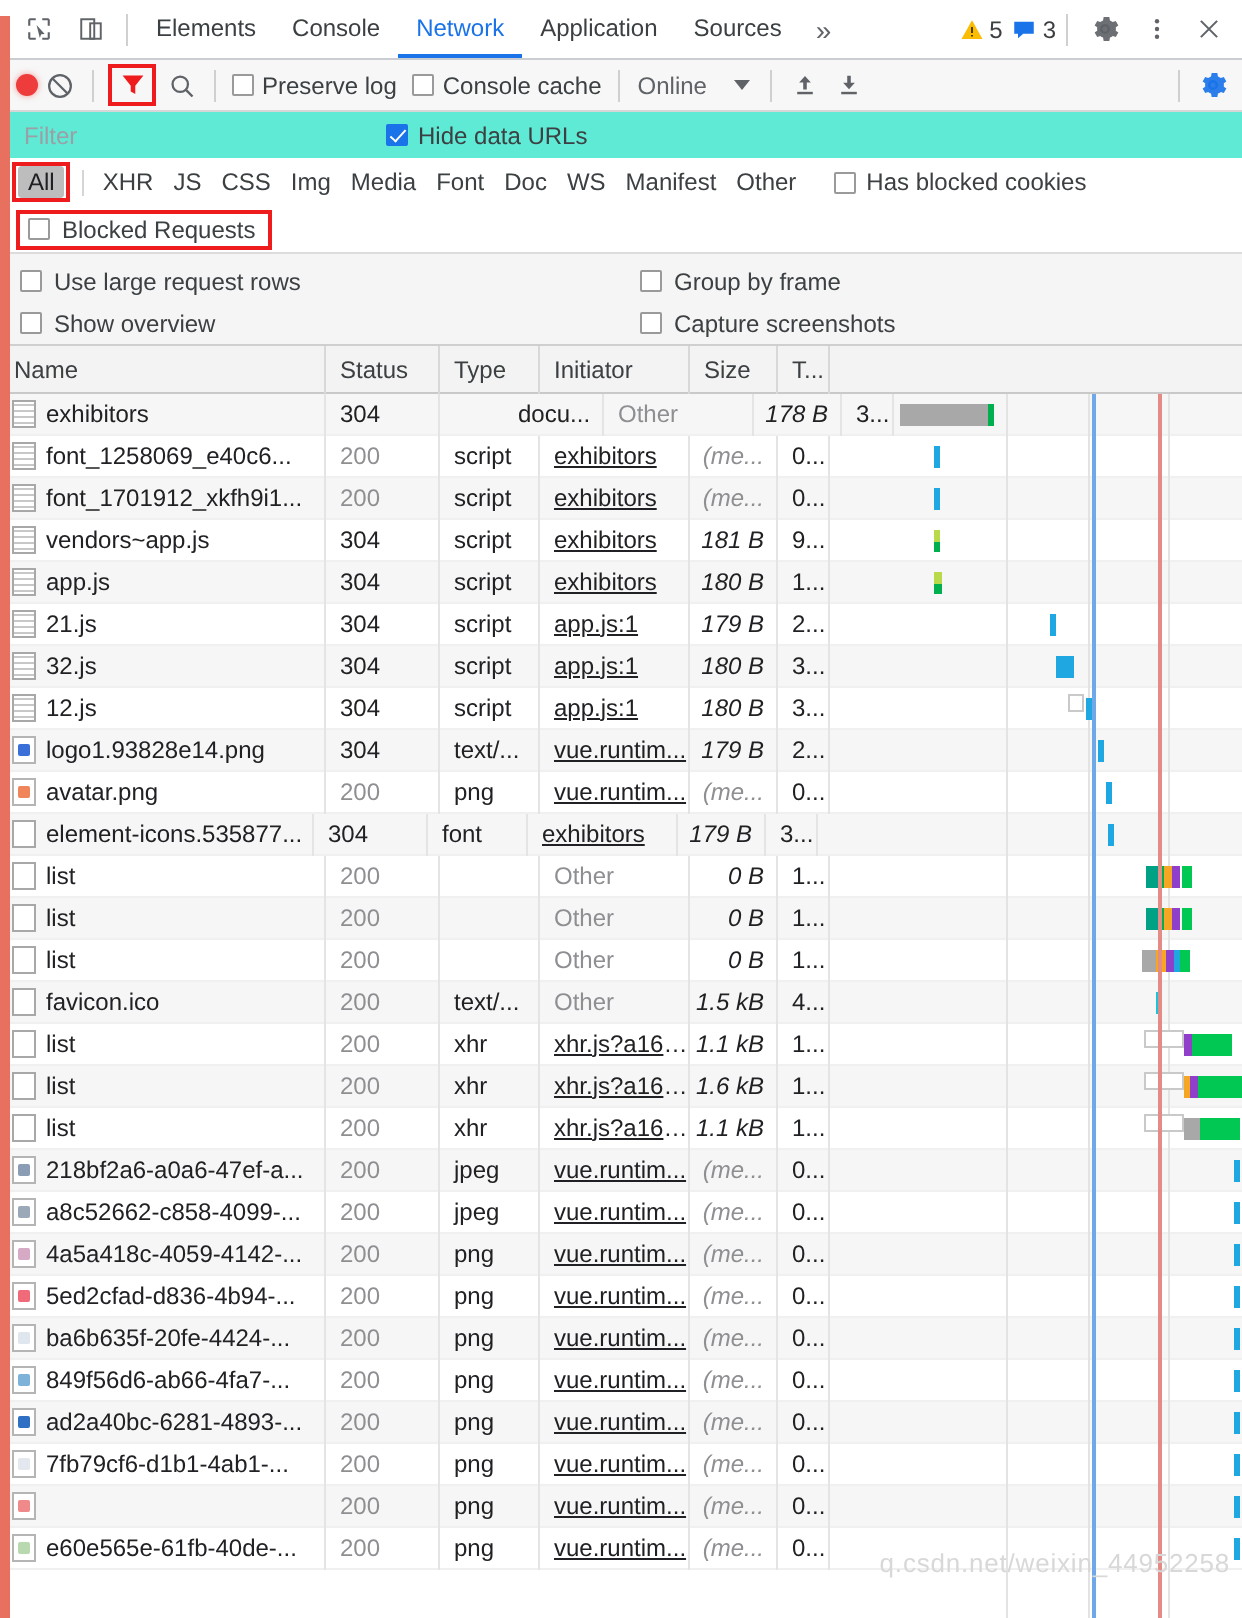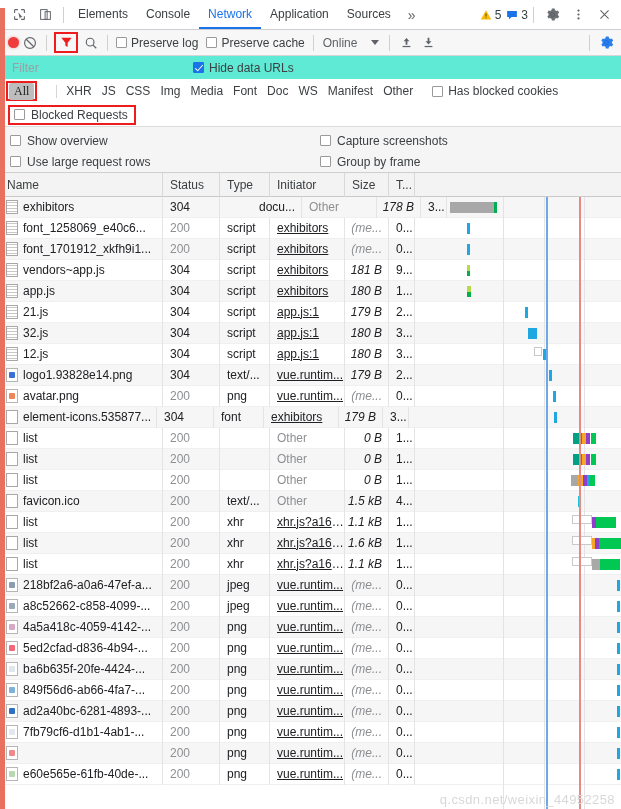--- a/index.html
+++ b/index.html
@@ -99,22 +99,22 @@
   .filter-input::placeholder { color: #9aa0a6; }
   .hide-urls { display:flex; align-items:center; gap:5px; margin-left: 18px; }
 
   
   .typesbar {
     position: relative; width: 621px; height: 24px;
     display: flex; align-items: center;
     background: #fff; padding-left: 6px;
   }
   .type-all-wrap {
-    border: 2px solid #ee1c1c; padding: 0px 1px; margin-right: 15px;
-    display:flex; align-items:center; height: 20px; font-family: Liberation Serif, serif;
+    border: 2px solid #ee1c1c; padding: 0px 1px; margin-right: 2px;
+    display:flex; align-items:center; height: 20px;
   }
   .type-pill {
     font-size: 12px; color: #3c4043; padding: 1px 5px;
     border-radius: 2px; white-space: nowrap;
   }
   .type-pill.sel { background: #bdbdbd; color: #202124; }
   .tsep { width: 1px; height: 13px; background: #d5d5d5; margin: 0 4px; }
   .blk-cookie { display:flex; align-items:center; gap:5px; margin-left: 14px; }
 
   
@@ -206,21 +206,21 @@
     position: absolute; top: 0; bottom: 0; width: 2px;
     background: #e48b85; z-index: 6;
   }
   .seg { position: absolute; top: 0; height: 11px; }
   .hollow {
     position: absolute; top: 3px; height: 9px;
     border: 1px solid #c9c9c9; background: #fff;
   }
 
   .watermark {
-    position: absolute; right: 6px; bottom: 2px;
+    position: absolute; right: 6px; bottom: 20px;
     font-size: 13px; color: #d8d8d8;
     letter-spacing: .4px; z-index: 20; pointer-events: none;
     white-space: nowrap;
   }
 </style>
 </head>
 <body>
 
 <div id="root">
 
@@ -309,21 +309,21 @@
       </svg>
     </div>
     <div class="vsep"></div>
 
     <div class="cb-row">
       <span class="cb"></span>
       <span class="cb-lbl">Preserve log</span>
     </div>
     <div class="cb-row" style="margin-left:8px">
       <span class="cb"></span>
-      <span class="cb-lbl">Preserve cache</span>
+      <span class="cb-lbl">Console cache</span>
     </div>
 
     <div class="vsep" style="margin-left:8px"></div>
     <span class="throttle">Online</span>
     <span class="caret-dn"></span>
 
     <div class="vsep" style="margin-left:10px"></div>
     <div class="clr-ico">
       <svg width="13" height="13" viewBox="0 0 16 16">
         <path d="M8 2.4l3.6 4H9.1v4.3H6.9V6.4H4.4z" fill="#5f6368"></path>
@@ -380,35 +380,35 @@
     <div class="blk-wrap">
       <span class="cb"></span>
       <span class="cb-lbl">Blocked Requests</span>
     </div>
   </div>
 
   <div class="setpane">
     <div class="set-line">
       <div class="set-col1">
         <span class="cb"></span>
+        <span class="cb-lbl">Use large request rows</span>
+      </div>
+      <div class="set-col2">
+        <span class="cb"></span>
+        <span class="cb-lbl">Group by frame</span>
+      </div>
+    </div>
+    <div class="set-line">
+      <div class="set-col1">
+        <span class="cb"></span>
         <span class="cb-lbl">Show overview</span>
       </div>
       <div class="set-col2">
         <span class="cb"></span>
         <span class="cb-lbl">Capture screenshots</span>
-      </div>
-    </div>
-    <div class="set-line">
-      <div class="set-col1">
-        <span class="cb"></span>
-        <span class="cb-lbl">Use large request rows</span>
-      </div>
-      <div class="set-col2">
-        <span class="cb"></span>
-        <span class="cb-lbl">Group by frame</span>
       </div>
     </div>
   </div>
 
   <div class="thead">
     <div class="th" style="width:163px">Name</div>
     <div class="th" style="width:57px">Status</div>
     <div class="th" style="width:50px">Type</div>
     <div class="th" style="width:75px">Initiator</div>
     <div class="th" style="width:44px">Size</div>

